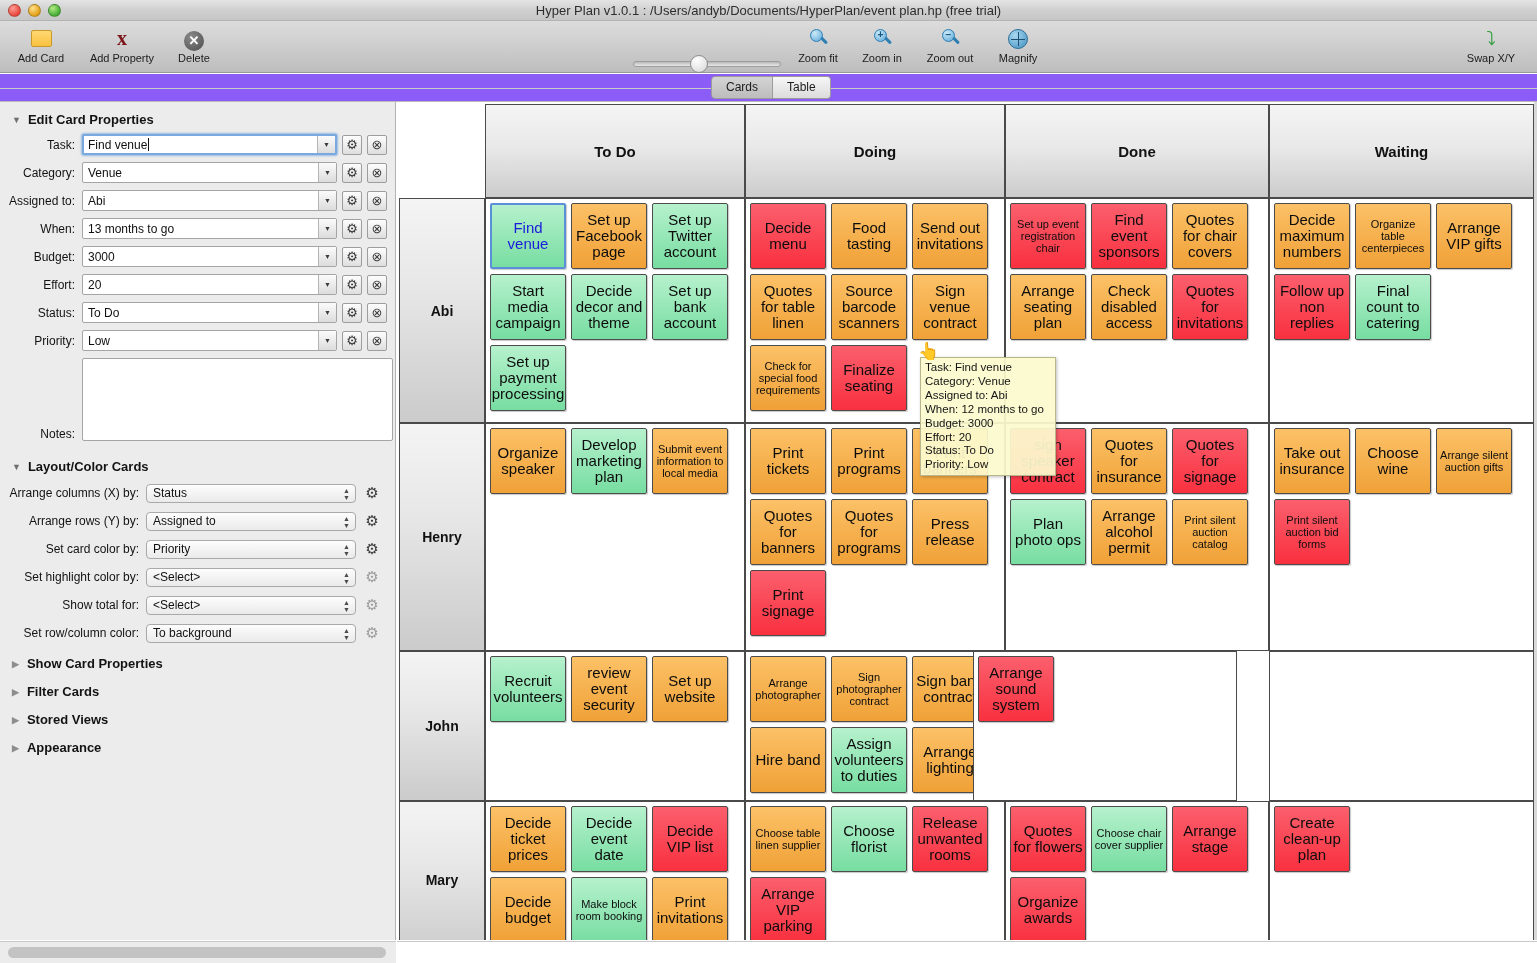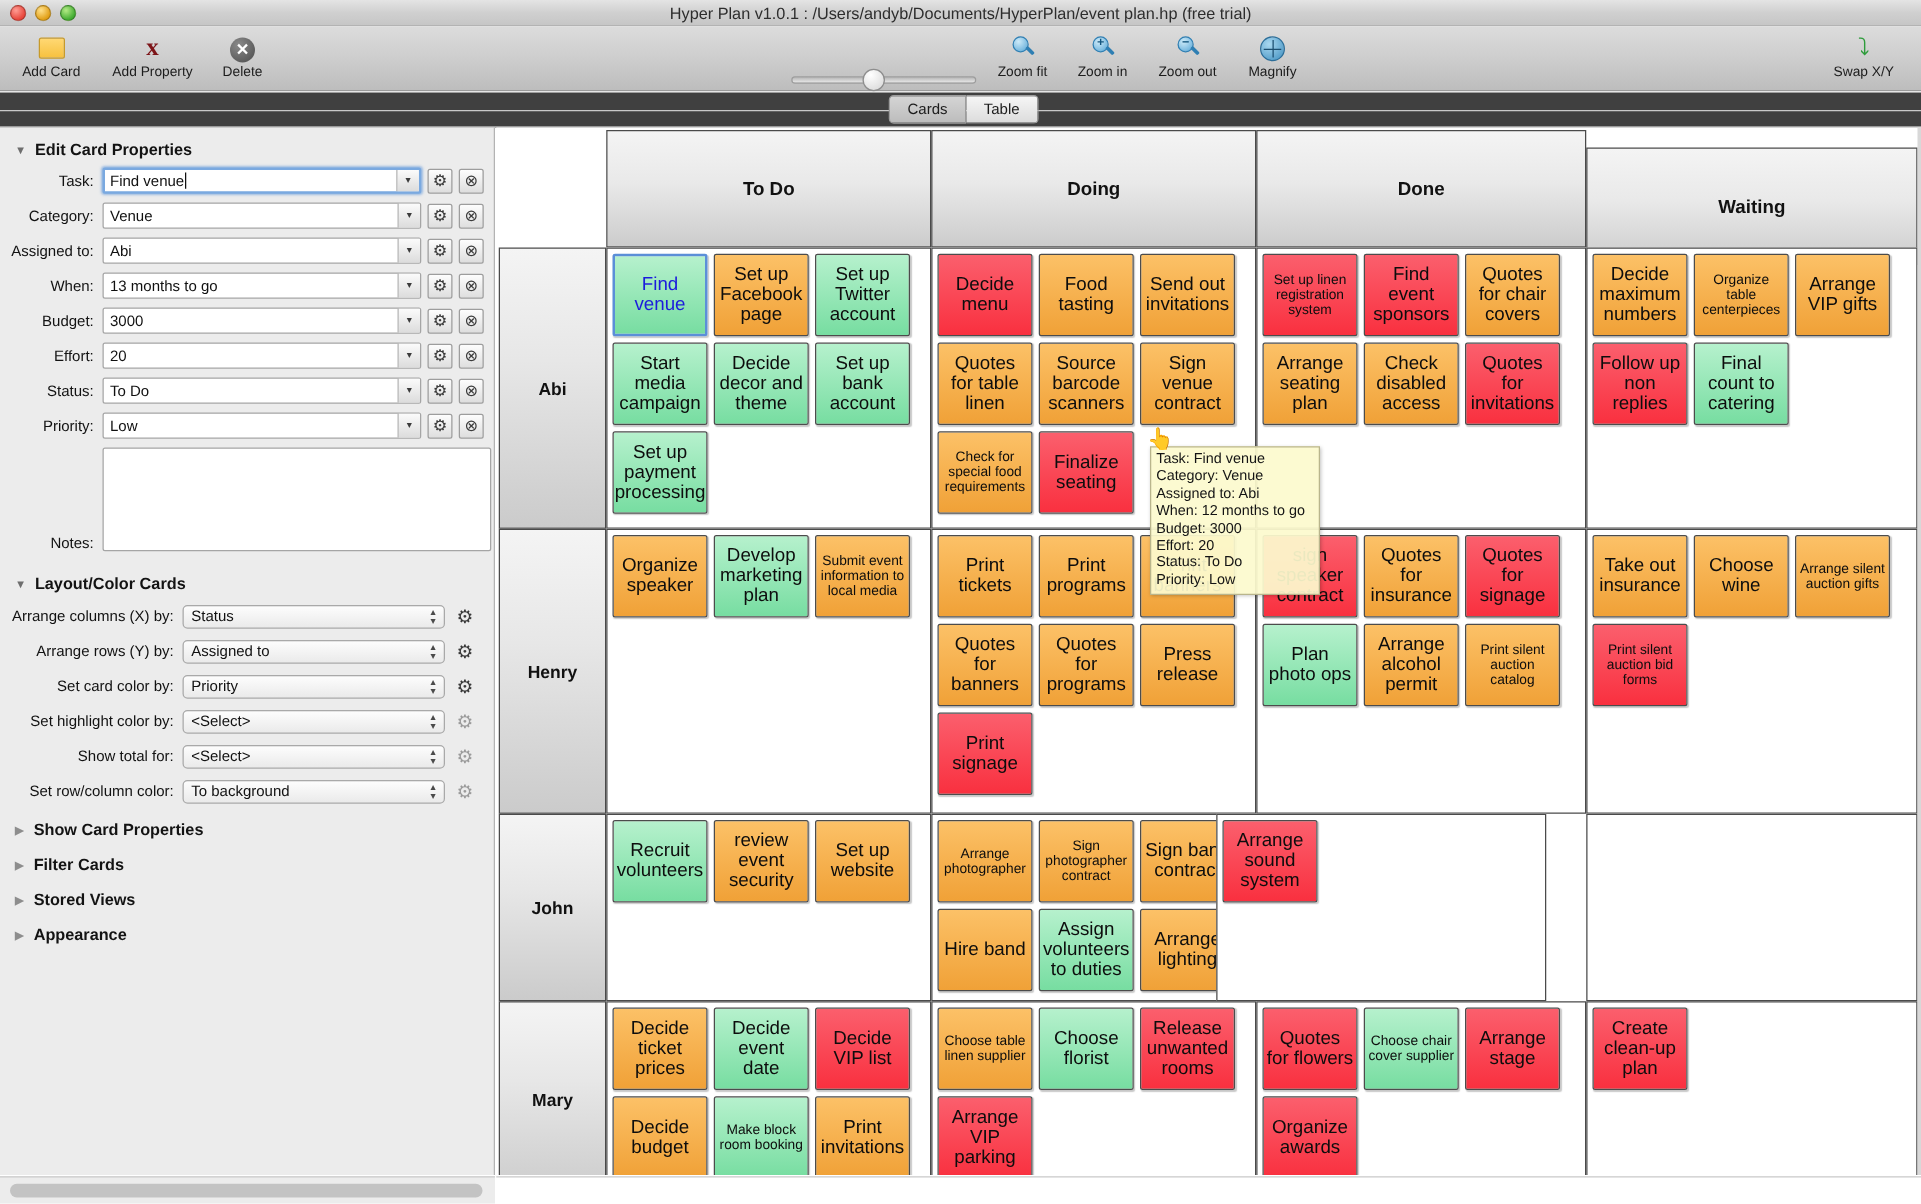--- a/index.html
+++ b/index.html
@@ -86,21 +86,21 @@
   }
   .slider .knob{
     position:absolute; left:56px; top:-7px; width:18px;height:18px;border-radius:50%;
     background:radial-gradient(circle at 35% 25%,#ffffff,#d5d5d5);
     border:1px solid #8d8d8d;
   }
 
   
   .tabstrip{
     position:absolute; left:0; top:74px; width:1537px; height:28px;
-    background:#404040; border-bottom:1px solid #b9b9b9;
+    background:#8b5cf6; border-bottom:1px solid #b9b9b9;
   }
   .tabline{ position:absolute; left:0; top:14px; width:1537px; height:1px; background:#c9c9c9;}
   .tabs{ position:absolute; left:711px; top:2px; display:flex; }
   .tab{
     font-size:12px; padding:3px 14px 4px; border:1px solid #9c9c9c;
     background:linear-gradient(to bottom,#f6f6f6,#dcdcdc); color:#1c1c1c;
     cursor:default;
   }
   .tab:first-child{ border-radius:4px 0 0 4px; }
   .tab:last-child{ border-radius:0 4px 4px 0; border-left:none; }
@@ -453,21 +453,21 @@
           <span>Appearance</span>
         </div>
       </div>
   </div>
 
   <div class="board">
     <div class="grid" id="grid">
         <div class="colhead" style="position: absolute; left: 88px; top: 2px; width: 260px; height: 94px;">To Do</div>
         <div class="colhead" style="position: absolute; left: 348px; top: 2px; width: 260px; height: 94px;">Doing</div>
         <div class="colhead" style="position: absolute; left: 608px; top: 2px; width: 264px; height: 94px;">Done</div>
-        <div class="colhead" style="position: absolute; left: 872px; top: 16px; width: 265px; height: 94px;">Waiting</div>
+        <div class="colhead" style="position: absolute; left: 872px; top: 2px; width: 265px; height: 94px;">Waiting</div>
         <div class="rowhead" style="position: absolute; left: 2px; top: 96px; width: 86px; height: 225px;">Abi</div>
         <div class="cell" style="position: absolute; left: 88px; top: 96px; width: 260px; height: 225px;">
           <div class="cards">
             <div class="card green selected">Find venue</div>
             <div class="card orange">Set up Facebook page</div>
             <div class="card green">Set up Twitter account</div>
             <div class="card green">Start media campaign</div>
             <div class="card green">Decide decor and theme</div>
             <div class="card green">Set up bank account</div>
             <div class="card green">Set up payment processing</div>
@@ -480,21 +480,21 @@
             <div class="card orange">Send out invitations</div>
             <div class="card orange">Quotes for table linen</div>
             <div class="card orange">Source barcode scanners</div>
             <div class="card orange">Sign venue contract</div>
             <div class="card orange sm">Check for special food requirements</div>
             <div class="card red">Finalize seating</div>
           </div>
         </div>
         <div class="cell" style="position: absolute; left: 608px; top: 96px; width: 264px; height: 225px;">
           <div class="cards">
-            <div class="card red sm">Set up linen registration system</div>
+            <div class="card red sm">Set up event registration chair</div>
             <div class="card red">Find event sponsors</div>
             <div class="card orange">Quotes for chair covers</div>
             <div class="card orange">Arrange seating plan</div>
             <div class="card orange">Check disabled access</div>
             <div class="card red">Quotes for invitations</div>
           </div>
         </div>
         <div class="cell" style="position: absolute; left: 872px; top: 96px; width: 265px; height: 225px;">
           <div class="cards">
             <div class="card orange">Decide maximum numbers</div>

